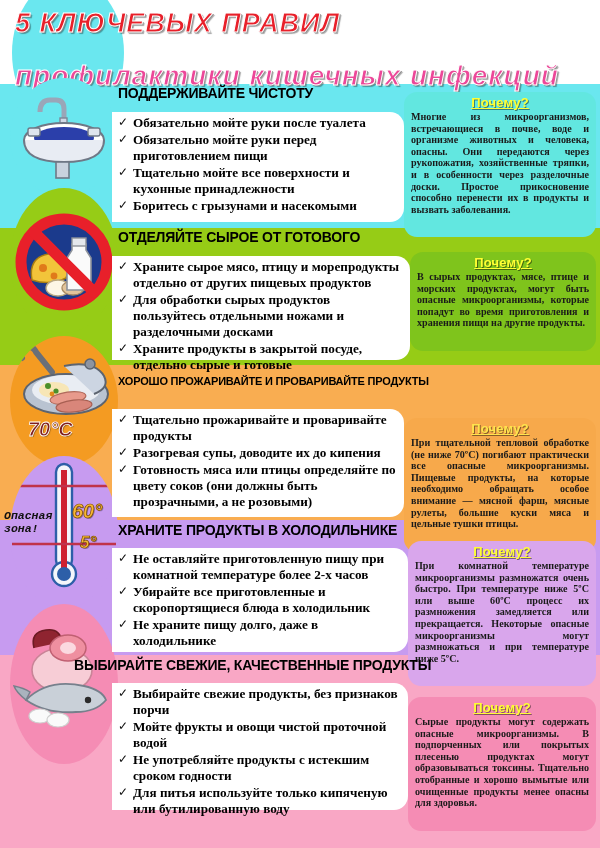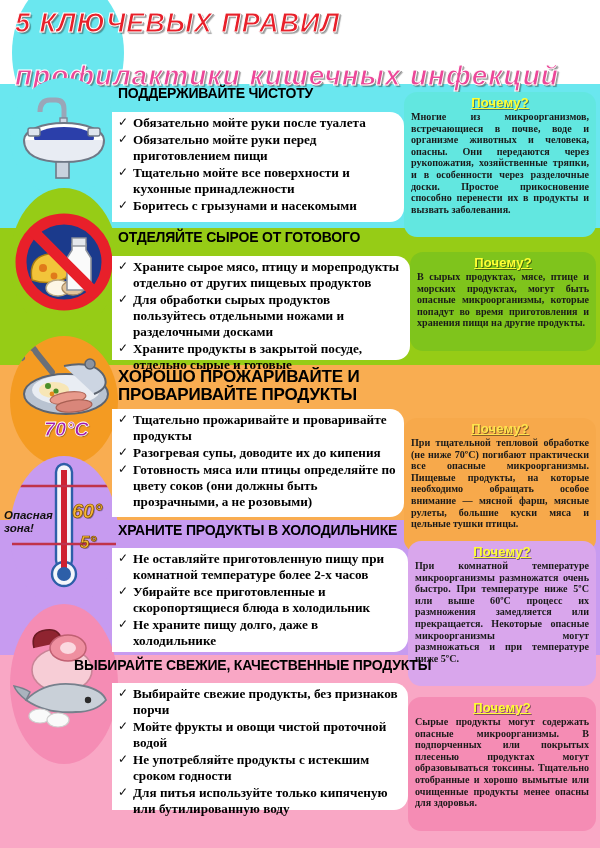--- a/index.html
+++ b/index.html
@@ -48,21 +48,21 @@
   .ov4 { left:10px; top:456px; width:108px; height:152px; background:#c79bf0; }
   .ov5 { left:10px; top:604px; width:108px; height:160px; background:#f58cb4; }
 
   
   .sec-head {
     position:absolute; left:118px;
     font-family:"Liberation Sans", sans-serif;
     font-weight:bold; color:#000; line-height:1.03;
     font-size:14px; letter-spacing:-.2px;
   }
-  .sec-head.big { font-size:17px; }
+  .sec-head.big { font-size:11px;margin-top:8px; }
 
   
   .panel {
     position:absolute; background:#ffffff;
     border-top-right-radius:14px; border-bottom-right-radius:14px;
   }
   .bullets { padding:3px 4px 0 6px; }
   .bullet {
     display:flex; align-items:flex-start;
     font-size:13.2px; font-weight:bold; color:#000;
@@ -94,37 +94,37 @@
   .why4 { left:408px; top:541px; width:188px; background:#d9a6ec; }
   .why5 { left:408px; top:697px; width:188px; background:#f58cb4; }
   .why3 .why-title { color:#ffe44d; }
 
   
   .ill { width:100%; height:100%; display:block; }
 
   
   .therm-label {
     position:absolute; left:4px; top:509px; width:70px;
-    font-family:Liberation Sans, sans-serif; font-style:italic;
+    font-family:Liberation Mono, monospace; font-style:italic;
     font-weight:bold; font-size:11.5px; color:#111; line-height:1.15;
     z-index:6;
   }
   .deg {
     position:absolute; z-index:6;
     font-family:"Liberation Sans", sans-serif; font-weight:bold;
     font-style:italic; color:#f7b733;
     -webkit-text-stroke:.7px #7a4a00;
     text-shadow:1px 1px 0 rgba(0,0,0,.3);
   }
   .deg60 { left:72px; top:500px; font-size:20px; }
   .deg5  { left:80px; top:533px; font-size:17px; }
   .temp70 {
-    position:absolute; left:44px; top:418px; z-index:6;
+    position:absolute; left:28px; top:418px; z-index:6;
     font-family:"Liberation Sans", sans-serif; font-weight:bold;
-    font-style:italic; font-size:20px; color:#a21caf;
+    font-style:italic; font-size:20px; color:#7f1d1d;
     -webkit-text-stroke:.8px #ffffff;
     text-shadow:1px 1px 1px rgba(0,0,0,.35);
   }
 </style>
 </head>
 <body>
 
 <div id="poster">
 
   <div class="band band-1"></div>

